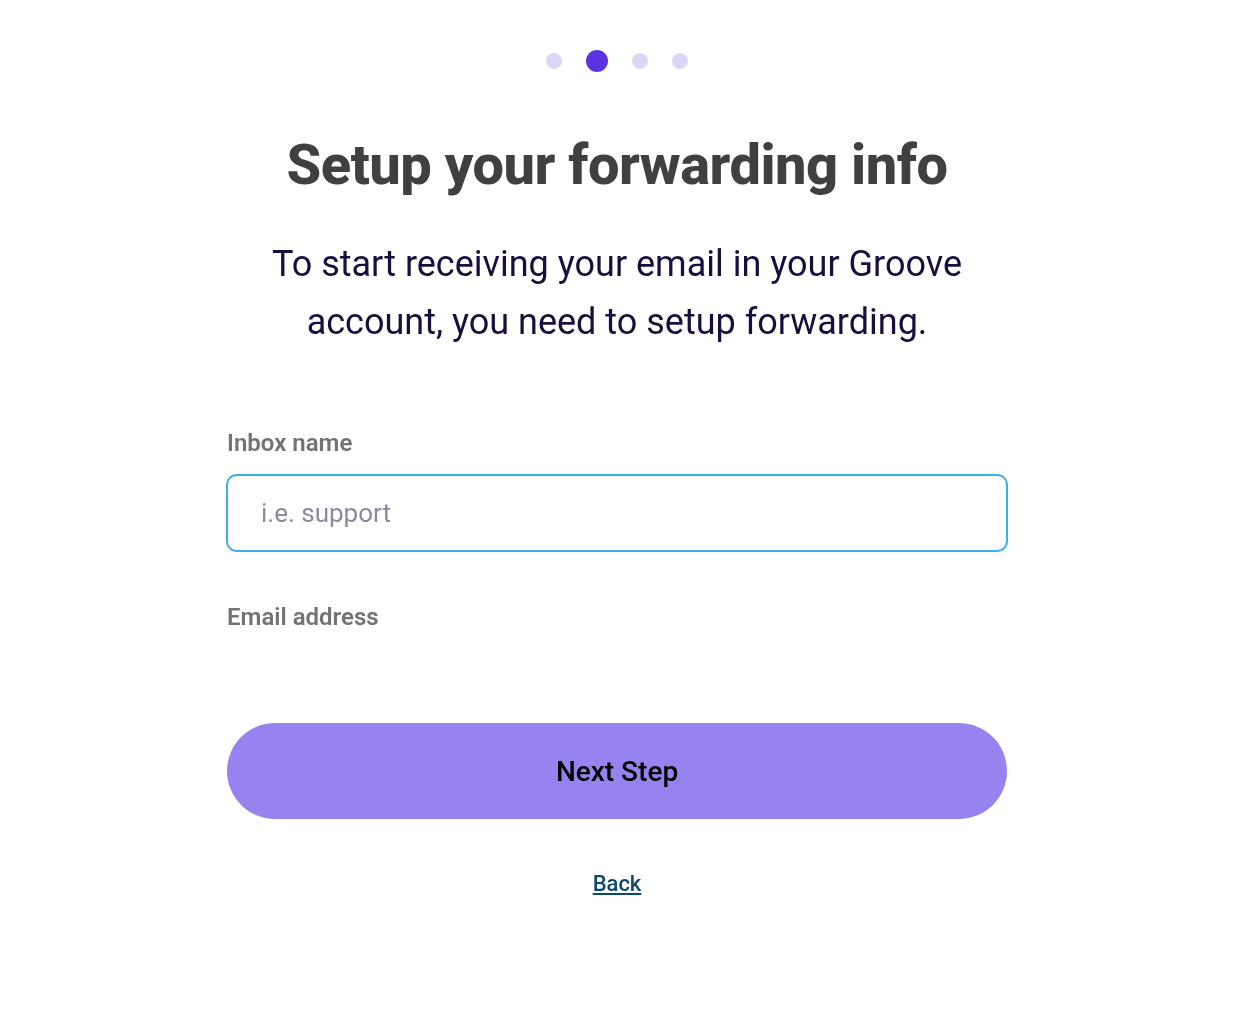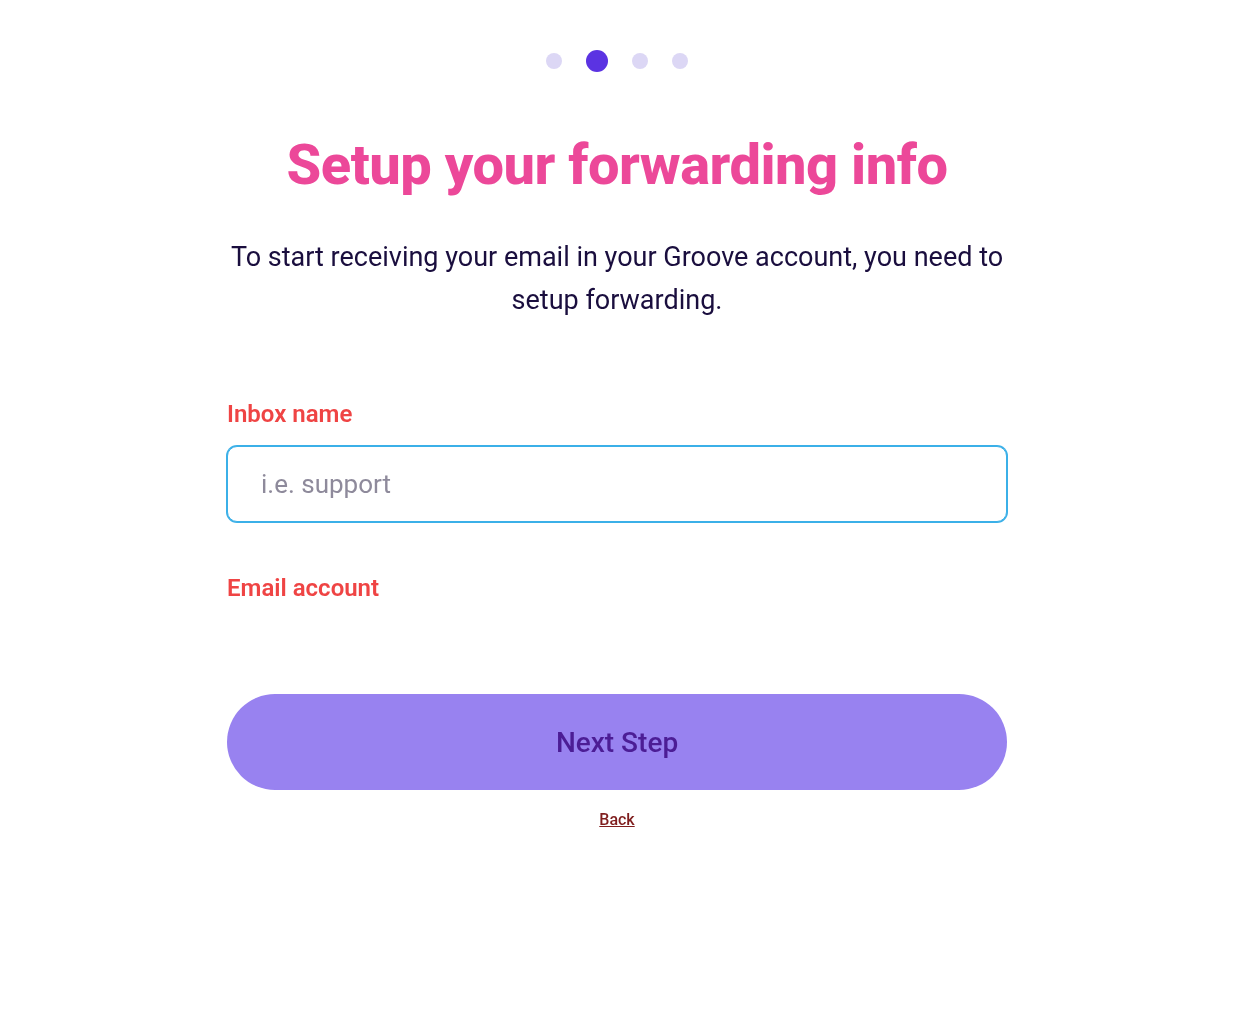--- a/index.html
+++ b/index.html
@@ -35,49 +35,49 @@
 
     .step-dot.active {
       width: 22px;
       height: 22px;
       background: #5b33e2;
     }
 
     .page-title {
       font-size: 56px;
       font-weight: 800;
-      color: #ec4899;
+      color: #404040;
       text-align: center;
       margin-bottom: 38px;
       letter-spacing: -0.5px;
     }
 
     .page-subtitle {
-      font-size: 27px;
+      font-size: 36px;
       font-weight: 400;
       color: #1a0e3e;
       text-align: center;
       line-height: 1.6;
       margin-bottom: 78px;
       max-width: 820px;
     }
 
     .form-container {
       width: 780px;
     }
 
     .form-group {
       margin-bottom: 52px;
     }
 
     .form-label {
       display: block;
       font-size: 24px;
       font-weight: 600;
-      color: #ef4444;
+      color: #737373;
       margin-bottom: 18px;
     }
 
     .form-input {
       width: 100%;
       height: 76px;
       padding: 0 33px;
       font-size: 26px;
       color: #1a0e3e;
       border: 1px solid #d9d9de;
@@ -92,37 +92,37 @@
 
     .form-input.focused {
       border-color: #3bb0e8;
       box-shadow: 0 0 0 1px #3bb0e8;
     }
 
     .next-button {
       width: 100%;
       height: 96px;
       background: #9882f0;
-      color: #4c1d95;
+      color: #000000;
       border: none;
       border-radius: 48px;
       font-size: 28px;
       font-weight: 500;
       cursor: pointer;
       margin-top: 40px;
       font-family: inherit;
     }
 
     .back-link {
       display: block;
       text-align: center;
-      margin-top: 20px;
-      font-size: 16px;
+      margin-top: 52px;
+      font-size: 22px;
       font-weight: 500;
-      color: #7f1d1d;
+      color: #0c4a6e;
       text-decoration: underline;
       cursor: pointer;
     }
   </style>
 </head>
 <body>
 
 <div class="step-indicator">
   <div class="step-dot"></div>
   <div class="step-dot active"></div>
@@ -134,19 +134,19 @@
 
 <p class="page-subtitle">To start receiving your email in your Groove account, you need to setup forwarding.</p>
 
 <div class="form-container">
   <div class="form-group">
     <label class="form-label">Inbox name</label>
     <input type="text" class="form-input focused" placeholder="i.e. support" style="">
   </div>
 
   <div class="form-group">
-    <label class="form-label">Email account</label>
+    <label class="form-label">Email address</label>
   </div>
 
   <button class="next-button">Next Step</button>
 
   <a class="back-link">Back</a>
 </div>
 
 </body></html>

